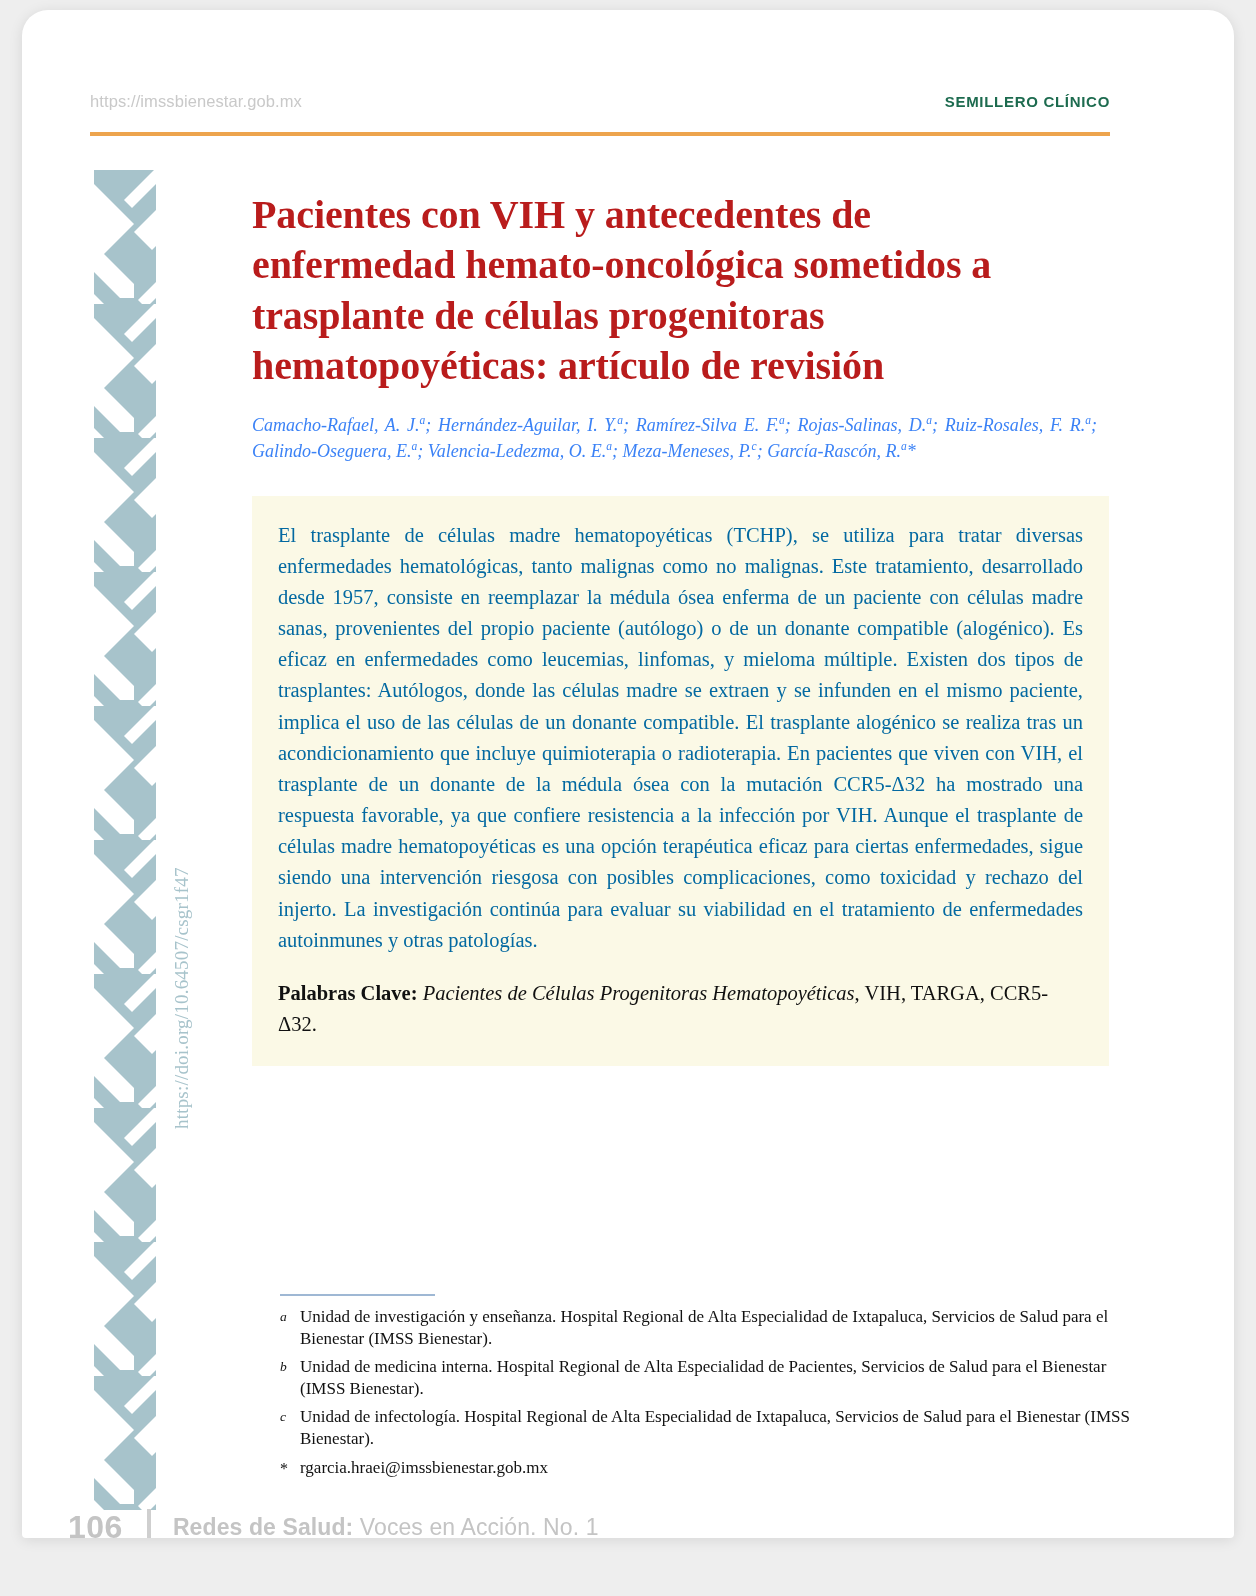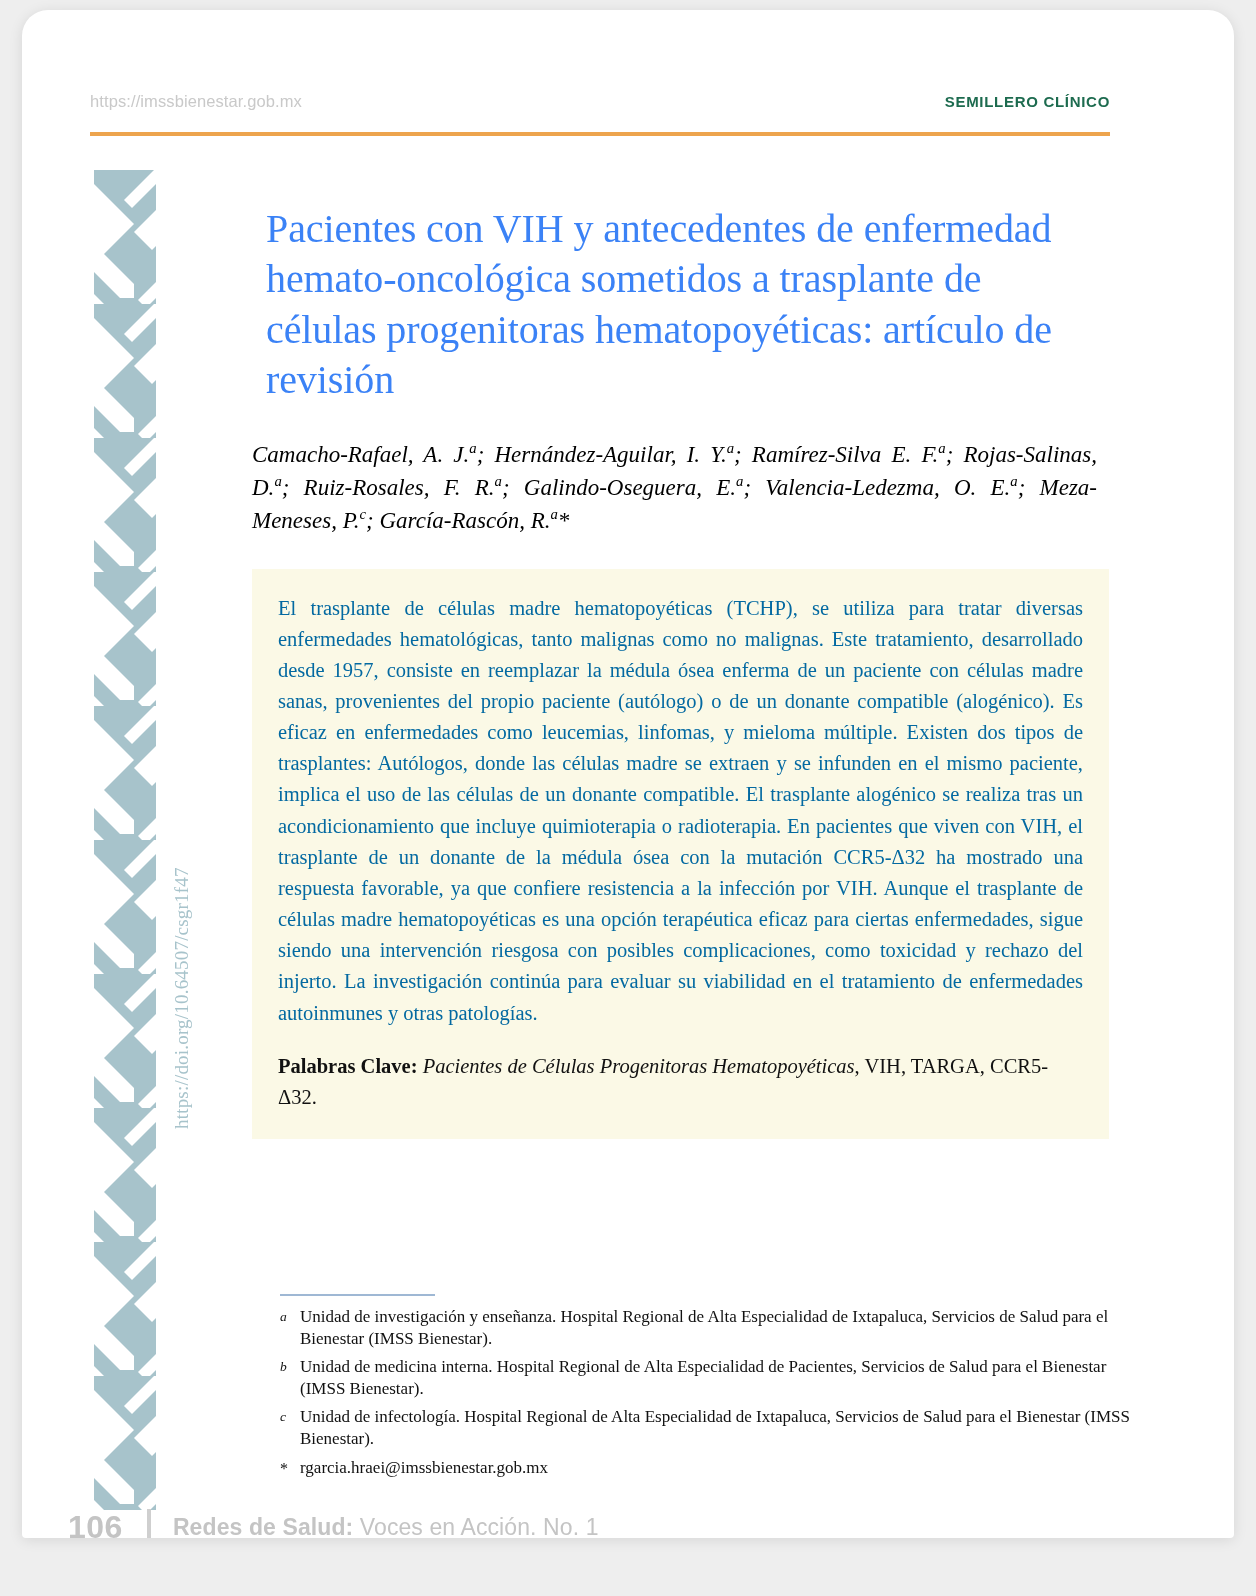--- a/index.html
+++ b/index.html
@@ -94,35 +94,35 @@
   .col {
     position: absolute;
     left: 230px;
     top: 180px;
     width: 858px;
   }
 
   .title {
     font-family: "Liberation Serif", serif;
     font-size: 40px;
-    font-weight: normal;
+    font-weight: bold;
     line-height: 1.26;
-    color: #3b82f6;
-    margin: 14px;
+    color: #b91c1c;
+    margin: 0;
     letter-spacing: -0.1px;
     width: 790px;
   }
 
   .authors {
-    margin-top: 32px;
+    margin-top: 20px;
     font-family: "Liberation Serif", serif;
     font-style: italic;
-    font-size: 23px;
+    font-size: 18px;
     line-height: 1.42;
-    color: #000000;
+    color: #3b82f6;
     text-align: justify;
     width: 845px;
   }
   .authors sup {
     font-size: 0.64em;
     vertical-align: super;
     font-style: italic;
   }
 
   

